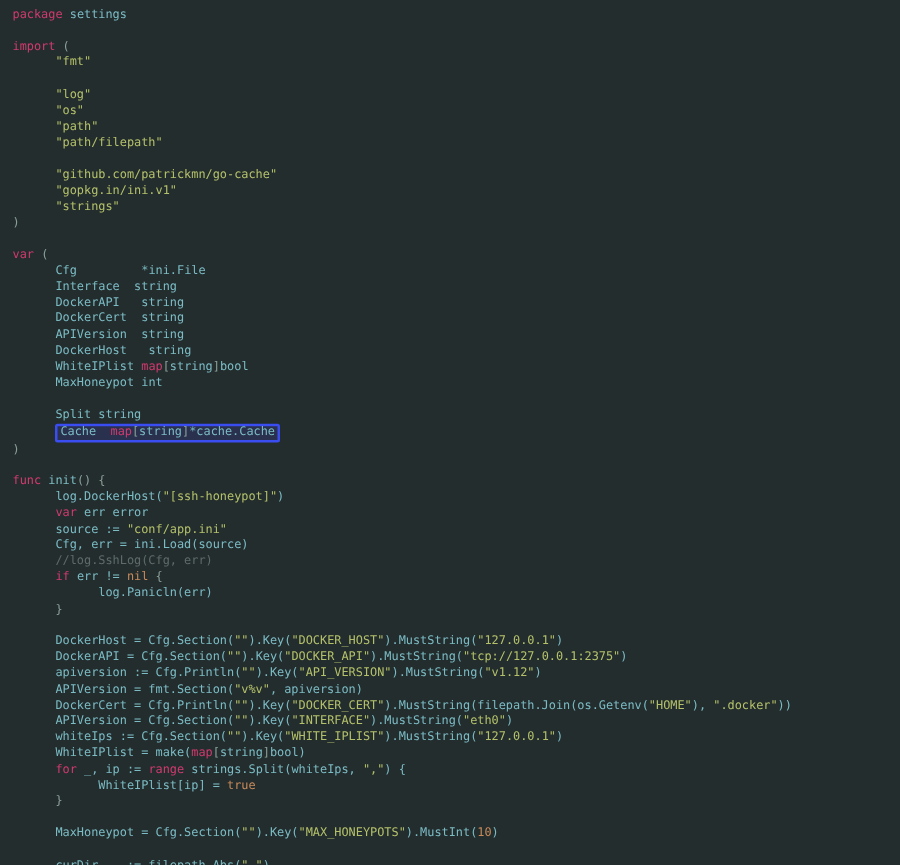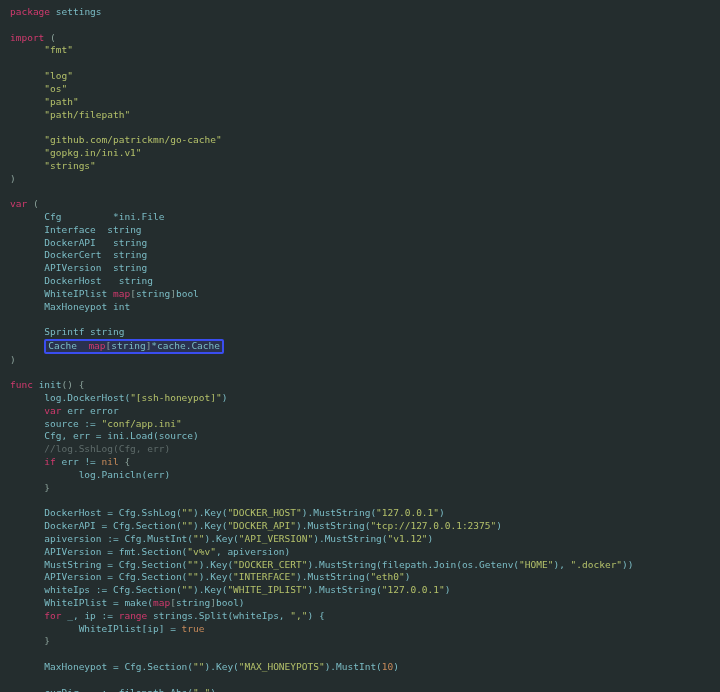--- a/index.html
+++ b/index.html
@@ -51,39 +51,39 @@
 <span class="k-pkg">var</span> <span class="k-pun">(</span>
       <span class="k-id">Cfg</span>         <span class="k-id">*ini.File</span>
       <span class="k-id">Interface</span>  <span class="k-id">string</span>
       <span class="k-id">DockerAPI</span>   <span class="k-id">string</span>
       <span class="k-id">DockerCert</span>  <span class="k-id">string</span>
       <span class="k-id">APIVersion</span>  <span class="k-id">string</span>
       <span class="k-id">DockerHost</span>   <span class="k-id">string</span>
       <span class="k-id">WhiteIPlist</span> <span class="k-kw">map</span><span class="k-pun">[</span><span class="k-id">string</span><span class="k-pun">]</span><span class="k-id">bool</span>
       <span class="k-id">MaxHoneypot</span> <span class="k-id">int</span>
 
-      <span class="k-id">Sprintf</span> <span class="k-id">string</span>
+      <span class="k-id">Split</span> <span class="k-id">string</span>
       <span class="hl"><span class="k-id">Cache</span>  <span class="k-kw">map</span><span class="k-pun">[</span><span class="k-id">string</span><span class="k-pun">]</span><span class="k-id">*cache.Cache</span></span>
 <span class="k-pun">)</span>
 
 <span class="k-pkg">func</span> <span class="k-id">init</span><span class="k-pun">() {</span>
       <span class="k-id">log.DockerHost(</span><span class="k-str">"[ssh-honeypot]"</span><span class="k-id">)</span>
       <span class="k-kw">var</span><span class="k-id"> err error</span>
       <span class="k-id">source := </span><span class="k-str">"conf/app.ini"</span>
       <span class="k-id">Cfg, err = ini.Load(source)</span>
       <span class="k-cmt">//log.SshLog(Cfg, err)</span>
       <span class="k-kw">if</span><span class="k-id"> err != </span><span class="k-num">nil</span><span class="k-pun"> {</span>
             <span class="k-id">log.Panicln(err)</span>
       <span class="k-pun">}</span>
 
-      <span class="k-id">DockerHost = Cfg.SshLog(</span><span class="k-str">""</span><span class="k-id">).Key(</span><span class="k-str">"DOCKER_HOST"</span><span class="k-id">).MustString(</span><span class="k-str">"127.0.0.1"</span><span class="k-id">)</span>
+      <span class="k-id">DockerHost = Cfg.Section(</span><span class="k-str">""</span><span class="k-id">).Key(</span><span class="k-str">"DOCKER_HOST"</span><span class="k-id">).MustString(</span><span class="k-str">"127.0.0.1"</span><span class="k-id">)</span>
       <span class="k-id">DockerAPI = Cfg.Section(</span><span class="k-str">""</span><span class="k-id">).Key(</span><span class="k-str">"DOCKER_API"</span><span class="k-id">).MustString(</span><span class="k-str">"tcp://127.0.0.1:2375"</span><span class="k-id">)</span>
-      <span class="k-id">apiversion := Cfg.MustInt(</span><span class="k-str">""</span><span class="k-id">).Key(</span><span class="k-str">"API_VERSION"</span><span class="k-id">).MustString(</span><span class="k-str">"v1.12"</span><span class="k-id">)</span>
+      <span class="k-id">apiversion := Cfg.Println(</span><span class="k-str">""</span><span class="k-id">).Key(</span><span class="k-str">"API_VERSION"</span><span class="k-id">).MustString(</span><span class="k-str">"v1.12"</span><span class="k-id">)</span>
       <span class="k-id">APIVersion = fmt.Section(</span><span class="k-str">"v%v"</span><span class="k-id">, apiversion)</span>
-      <span class="k-id">MustString = Cfg.Section(</span><span class="k-str">""</span><span class="k-id">).Key(</span><span class="k-str">"DOCKER_CERT"</span><span class="k-id">).MustString(filepath.Join(os.Getenv(</span><span class="k-str">"HOME"</span><span class="k-id">), </span><span class="k-str">".docker"</span><span class="k-id">))</span>
+      <span class="k-id">DockerCert = Cfg.Println(</span><span class="k-str">""</span><span class="k-id">).Key(</span><span class="k-str">"DOCKER_CERT"</span><span class="k-id">).MustString(filepath.Join(os.Getenv(</span><span class="k-str">"HOME"</span><span class="k-id">), </span><span class="k-str">".docker"</span><span class="k-id">))</span>
       <span class="k-id">APIVersion = Cfg.Section(</span><span class="k-str">""</span><span class="k-id">).Key(</span><span class="k-str">"INTERFACE"</span><span class="k-id">).MustString(</span><span class="k-str">"eth0"</span><span class="k-id">)</span>
       <span class="k-id">whiteIps := Cfg.Section(</span><span class="k-str">""</span><span class="k-id">).Key(</span><span class="k-str">"WHITE_IPLIST"</span><span class="k-id">).MustString(</span><span class="k-str">"127.0.0.1"</span><span class="k-id">)</span>
       <span class="k-id">WhiteIPlist = make(</span><span class="k-kw">map</span><span class="k-pun">[</span><span class="k-id">string</span><span class="k-pun">]</span><span class="k-id">bool</span><span class="k-id">)</span>
       <span class="k-kw">for</span><span class="k-id"> _, ip := </span><span class="k-kw">range</span><span class="k-id"> strings.Split(whiteIps, </span><span class="k-str">","</span><span class="k-id">) {</span>
             <span class="k-id">WhiteIPlist[ip] = </span><span class="k-num">true</span>
       <span class="k-pun">}</span>
 
       <span class="k-id">MaxHoneypot = Cfg.Section(</span><span class="k-str">""</span><span class="k-id">).Key(</span><span class="k-str">"MAX_HONEYPOTS"</span><span class="k-id">).MustInt(</span><span class="k-num">10</span><span class="k-id">)</span>
 
       <span class="k-id">curDir, _ := filepath.Abs(</span><span class="k-str">"."</span><span class="k-id">)</span>

